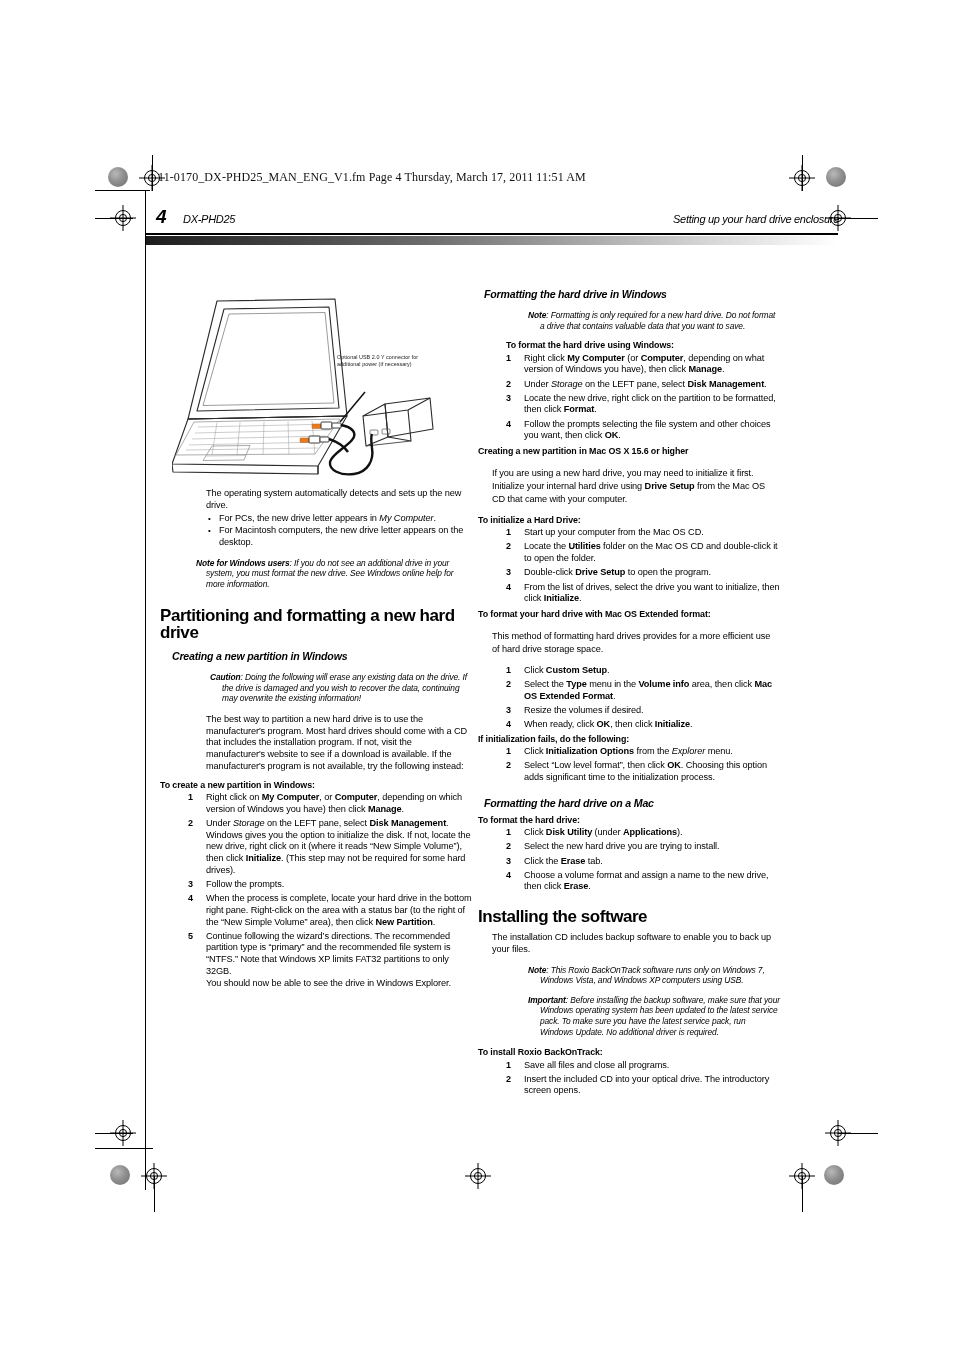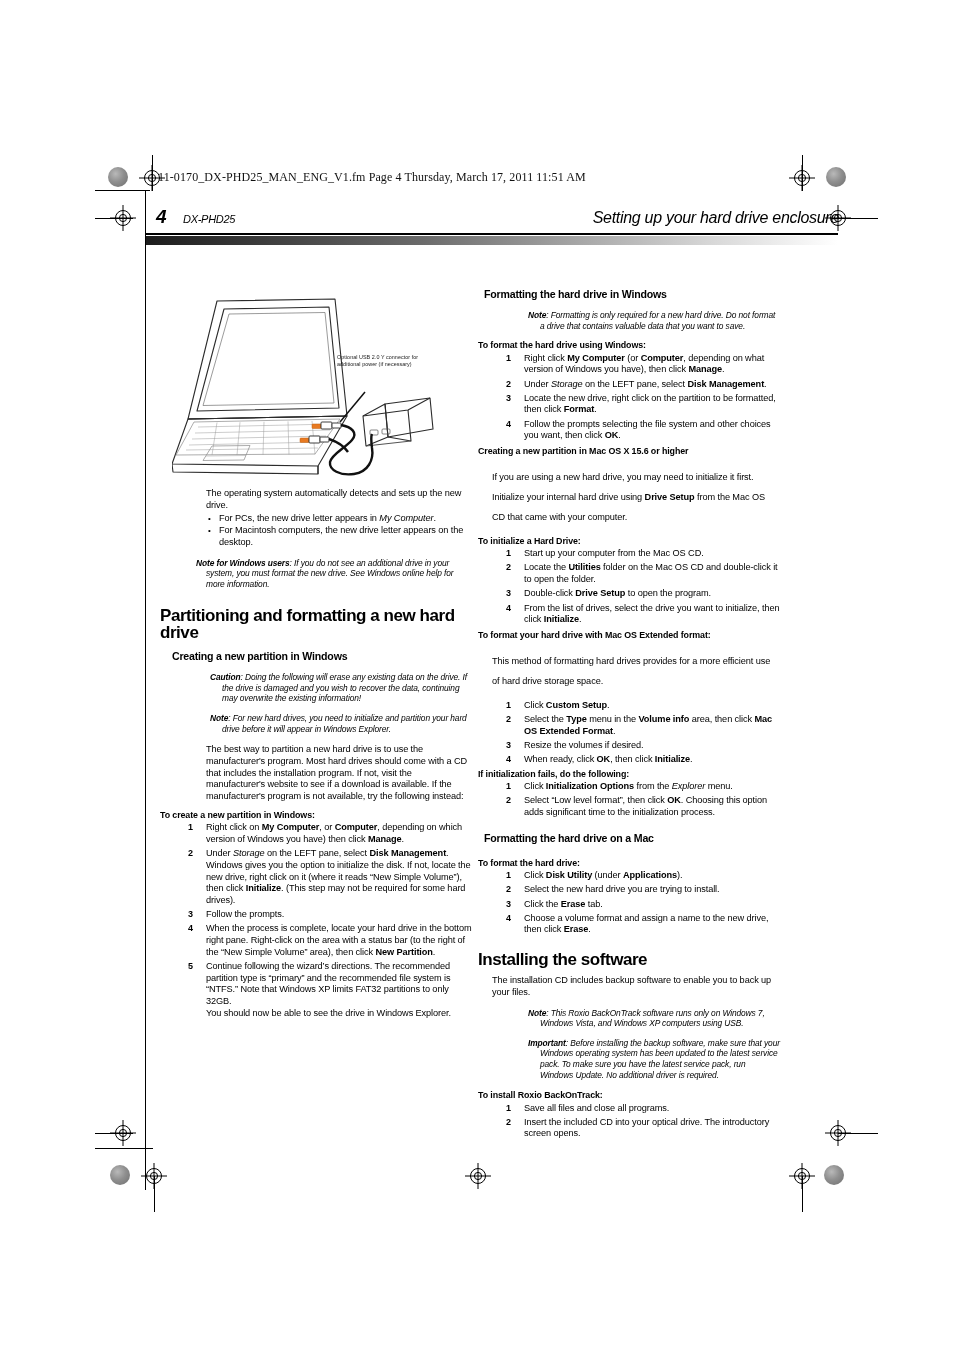--- a/index.html
+++ b/index.html
@@ -72,21 +72,21 @@
     letter-spacing: -0.5px;
     margin-right: 17px;
   }
   .headleft {
     font-size: 11px;
     font-style: italic;
     letter-spacing: -0.3px;
   }
   .headright {
     margin-left: auto;
-    font-size: 16px;
+    font-size: 11px;
     font-style: italic;
     letter-spacing: -0.3px;
   }
   .headrule {
     position: absolute;
     left: 146px;
     top: 233px;
     width: 692px;
     height: 2px;
     background: #000;
@@ -178,20 +178,21 @@
   h1.sect {
     font-size: 17px;
     font-weight: bold;
     line-height: 17px;
     letter-spacing: -0.45px;
     margin: 18px 0 0 0;
   }
   h2.subsect {
     font-size: 10.6px;
     font-weight: bold;
+    font-style: italic;
     line-height: 13px;
     letter-spacing: -0.2px;
     margin: 9px 0 0 12px;
   }
   h2.subsect.r { margin-left: 8px; }
 
   .proc-head {
     font-size: 8.9px;
     font-weight: bold;
     line-height: 11.4px;
@@ -218,21 +219,21 @@
     font-weight: bold;
     font-size: 9px;
   }
   ol.steps li .sub {
     display: block;
   }
 
   .plain-indent {
     padding-left: 14px;
     font-size: 9.2px;
-    line-height: 20px;
+    line-height: 13px;
   }
   i { font-style: italic; }
   b { font-weight: bold; text-align: right; }
 </style>
 </head>
 <body>
 
 <div class="reg-dot" style="left:108px; top:167px;"></div>
 <div class="reg-dot" style="left:826px; top:167px;"></div>
 <div class="reg-dot" style="left:110px; top:1165px;"></div>
@@ -408,23 +409,20 @@
 
 
   <h1 class="sect">Partitioning and formatting a new hard drive</h1>
 
   <h2 class="subsect">Creating a new partition in Windows</h2>
 
   <div class="note-indent">
     <b>Caution</b>: Doing the following will erase any existing data on the drive. If the drive is damaged and you wish to recover the data, continuing may overwrite the existing information!
   </div>
 
-  <div class="note-indent">
-    <b>Note</b>: For new hard drives, you need to initialize and partition your hard drive before it will appear in Windows Explorer.
-  </div>
 
   <p class="body-p" style="margin-top:10px;">The best way to partition a new hard drive is to use the manufacturer's program. Most hard drives should come with a CD that includes the installation program. If not, visit the manufacturer's website to see if a download is available. If the manufacturer's program is not available, try the following instead:</p>
 
   <div class="proc-head">To create a new partition in Windows:</div>
 
   <ol class="steps">
     <li><span class="n">1</span>Right click on <b>My Computer</b>, or <b>Computer</b>, depending on which version of Windows you have) then click <b>Manage</b>.</li>
     <li><span class="n">2</span>Under <i>Storage</i> on the LEFT pane, select <b>Disk Management</b>. Windows gives you the option to initialize the disk. If not, locate the new drive, right click on it (where it reads “New Simple Volume”), then click <b>Initialize</b>. (This step may not be required for some hard drives).</li>
     <li><span class="n">3</span>Follow the prompts.</li>
     <li><span class="n">4</span>When the process is complete, locate your hard drive in the bottom right pane. Right-click on the area with a status bar (to the right of the “New Simple Volume” area), then click <b>New Partition</b>.</li>
@@ -434,21 +432,21 @@
 </div>
 
 <div class="col col-right">
 
   <h2 class="subsect r" style="margin-top:0;margin-left:6px;">Formatting the hard drive in Windows</h2>
 
   <div class="note-indent">
     <b>Note</b>: Formatting is only required for a new hard drive. Do not format a drive that contains valuable data that you want to save.
   </div>
 
-  <div class="proc-head" style="margin-top:9px;">To format the hard drive using Windows:</div>
+  <div class="proc-head" style="margin-top:9px;margin-left:28px;">To format the hard drive using Windows:</div>
   <ol class="steps">
     <li><span class="n">1</span>Right click <b>My Computer</b> (or <b>Computer</b>, depending on what version of Windows you have), then click <b>Manage</b>.</li>
     <li><span class="n">2</span>Under <i>Storage</i> on the LEFT pane, select <b>Disk Management</b>.</li>
     <li><span class="n">3</span>Locate the new drive, right click on the partition to be formatted, then click <b>Format</b>.</li>
     <li><span class="n">4</span>Follow the prompts selecting the file system and other choices you want, then click <b>OK</b>.</li>
   </ol>
 
   <div class="proc-head" style="margin-top:4px;">Creating a new partition in Mac OS X 15.6 or higher</div>
   <p class="plain-indent">If you are using a new hard drive, you may need to initialize it first. Initialize your internal hard drive using <b>Drive Setup</b> from the Mac OS CD that came with your computer.</p>
 
@@ -470,21 +468,21 @@
   </ol>
 
   <div class="proc-head" style="margin-top:3px;">If initialization fails, do the following:</div>
   <ol class="steps">
     <li><span class="n">1</span>Click <b>Initialization Options</b> from the <i>Explorer</i> menu.</li>
     <li><span class="n">2</span>Select “Low level format”, then click <b>OK</b>. Choosing this option adds significant time to the initialization process.</li>
   </ol>
 
   <h2 class="subsect r" style="margin-top:13px;margin-left:6px;">Formatting the hard drive on a Mac</h2>
 
-  <div class="proc-head" style="margin-top:13px;">To format the hard drive:</div>
+  <div class="proc-head" style="margin-top:5px;">To format the hard drive:</div>
   <ol class="steps">
     <li><span class="n">1</span>Click <b>Disk Utility</b> (under <b>Applications</b>).</li>
     <li><span class="n">2</span>Select the new hard drive you are trying to install.</li>
     <li><span class="n">3</span>Click the <b>Erase</b> tab.</li>
     <li><span class="n">4</span>Choose a volume format and assign a name to the new drive, then click <b>Erase</b>.</li>
   </ol>
 
   <h1 class="sect" style="margin-top:15px;">Installing the software</h1>
 
   <p class="body-p" style="padding-left:14px; margin-top:7px;">The installation CD includes backup software to enable you to back up your files.</p>

